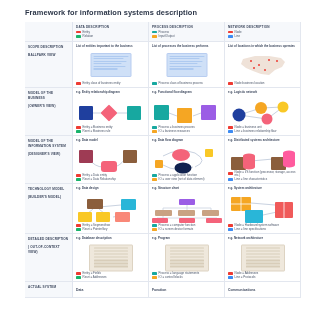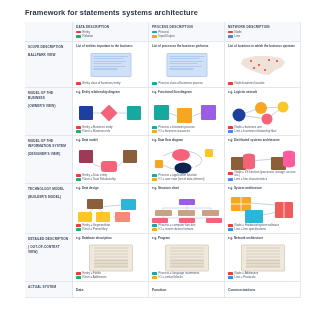--- a/index.html
+++ b/index.html
@@ -78,21 +78,21 @@
   }
   .doc2 i{display:block;height:1.2px;background:#d8cdb9;margin-bottom:1.9px;border-radius:.5px;}
   svg{display:block;overflow:visible;}
   .bot{font-size:3.4px;font-weight:bold;color:#3b465c;padding-top:3px;}
 </style>
 </head>
 <body>
 
 <div class="page">
 
-  <div class="title">Framework for statements systems architecture</div>
+  <div class="title">Framework for information systems description</div>
 
   <div class="matrix">
 
     <div class="corner"></div>
 
     <div class="colhead">
       <div class="ct">DATA DESCRIPTION</div>
       <div class="legend">
         <div class="lg">
             <span class="sw" style="background:#ee3b33"></span>

